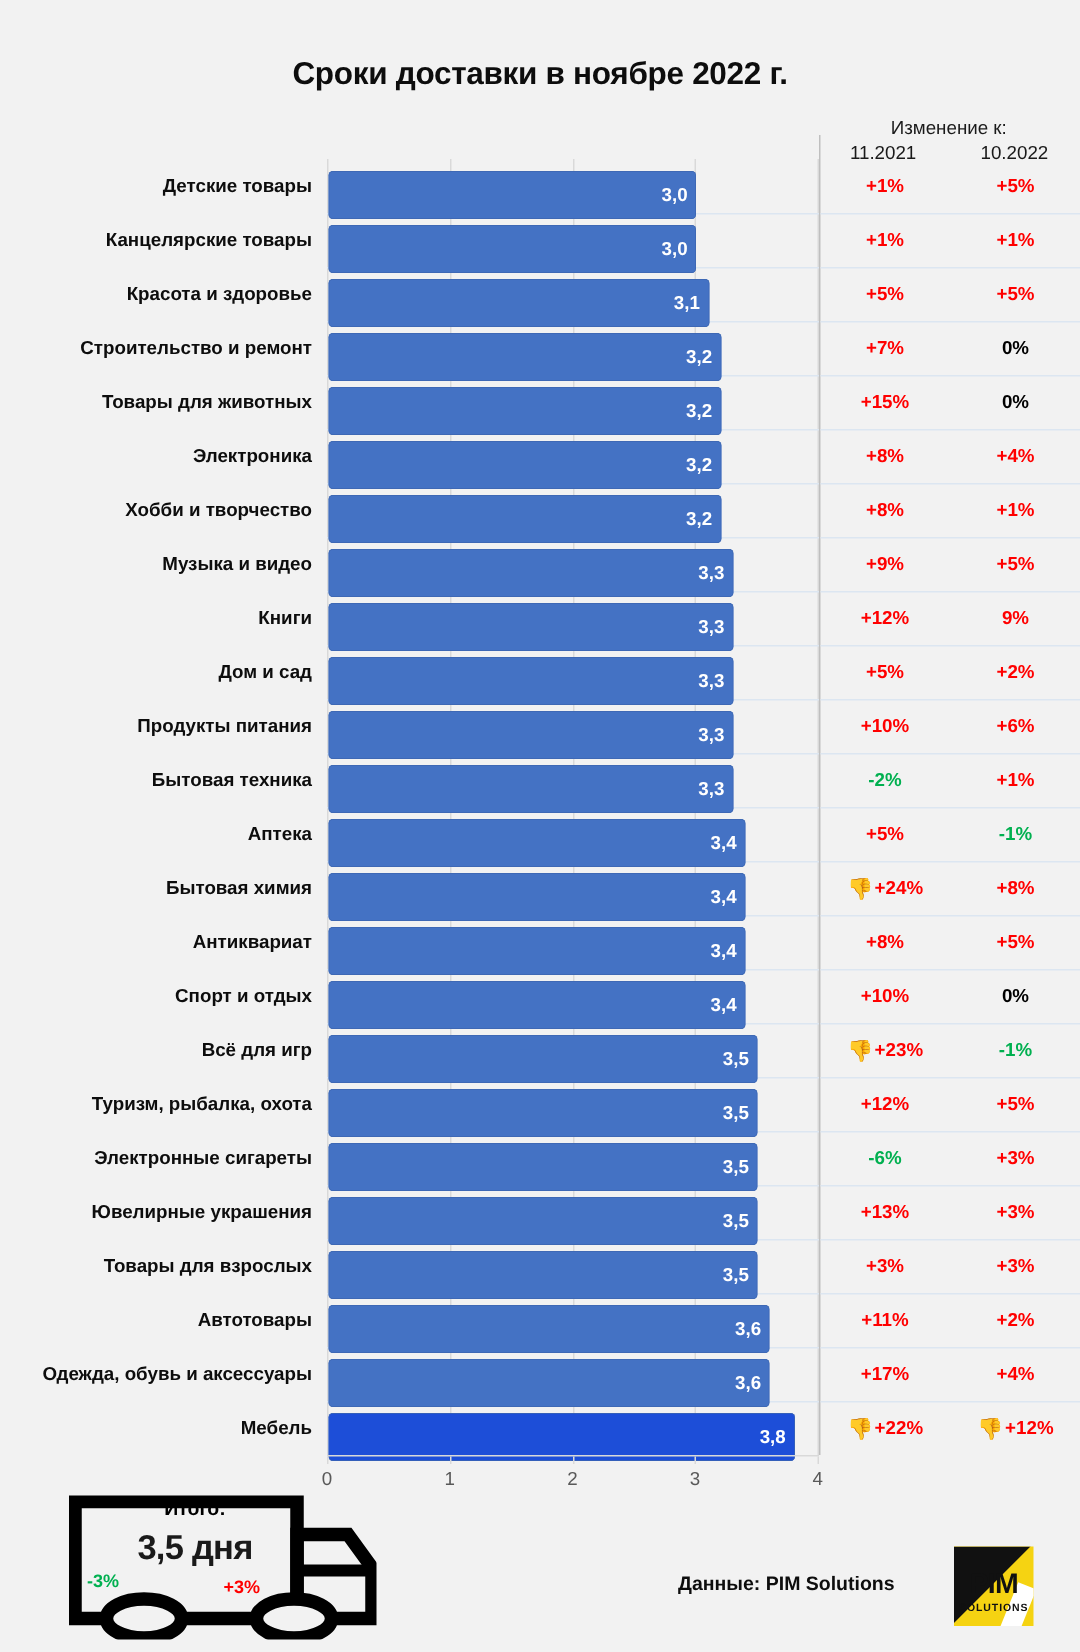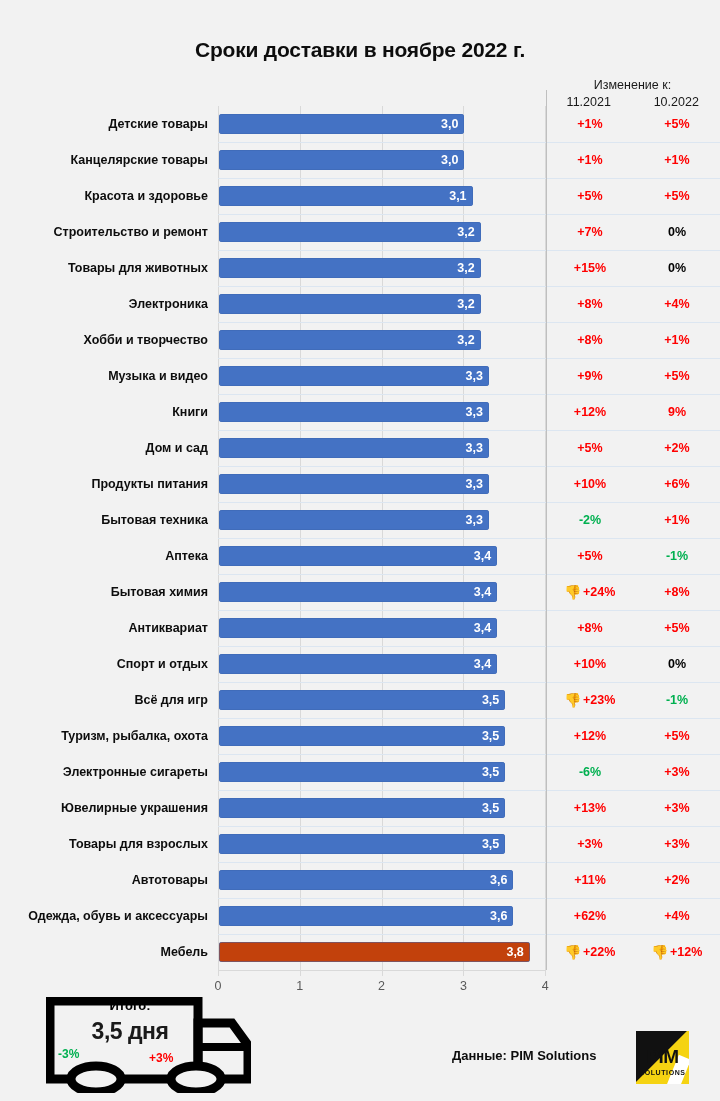--- a/index.html
+++ b/index.html
@@ -55,21 +55,21 @@
   .cat-label {
     position: absolute; left: 0; top: 0; width: 208px; height: 36px;
     display: flex; align-items: center; justify-content: flex-end;
     font-size: 12.5px; font-weight: bold; color: #0d0d0d;
     white-space: nowrap;
   }
   .bar-wrap {
     position: absolute; left: 219px; top: 8px; height: 20px;
   }
   .bar {
-    height: 20px;
+    height: 32px;
     background: #4472c4;
     border-radius: 3px;
     display: flex; align-items: center; justify-content: flex-end;
     box-shadow: 0 0 0 0.5px #3c66b0 inset;
   }
   .bar-value {
     color: #ffffff; font-size: 12.5px; font-weight: bold;
     padding-right: 6px; white-space: nowrap;
   }
 
@@ -528,30 +528,30 @@
         </div>
       </div>
       <div class="row" style="top: 898px;">
         <div class="cat-label">Одежда, обувь и аксессуары</div>
         <div class="bar-wrap" style="width: 294.48px;">
           <div class="bar" style="width: 100%; background: rgb(68, 114, 196);">
             <span class="bar-value">3,6</span>
           </div>
         </div>
         <div class="chg c1">
-          <span class="pos">+62%</span>
+          <span class="pos">+17%</span>
         </div>
         <div class="chg c2">
           <span class="pos">+4%</span>
         </div>
       </div>
       <div class="row" style="top: 934px;">
         <div class="cat-label">Мебель</div>
         <div class="bar-wrap" style="width: 310.84px;">
-          <div class="bar" style="width: 100%; background: #c2410c; padding-left: 48px;">
+          <div class="bar" style="width: 100%; background: #1d4ed8; padding-left: 48px;">
             <span class="bar-value">3,8</span>
           </div>
         </div>
         <div class="chg c1">
           <span class="emo">👎</span>
           <span class="pos">+22%</span>
         </div>
         <div class="chg c2">
           <span class="emo">👎</span>
           <span class="pos">+12%</span>

